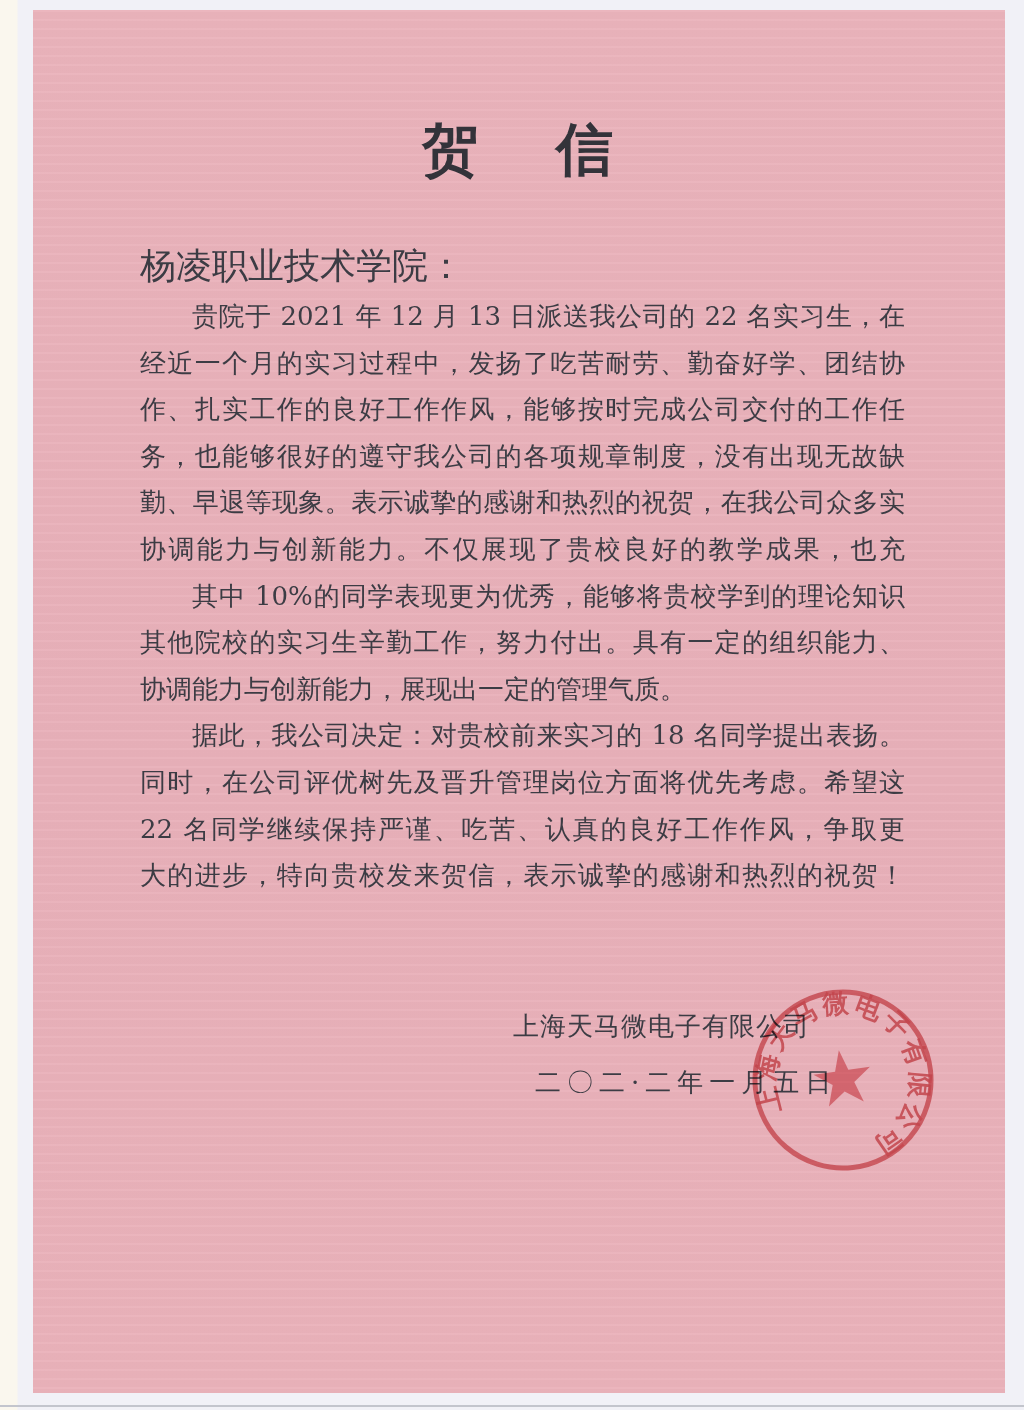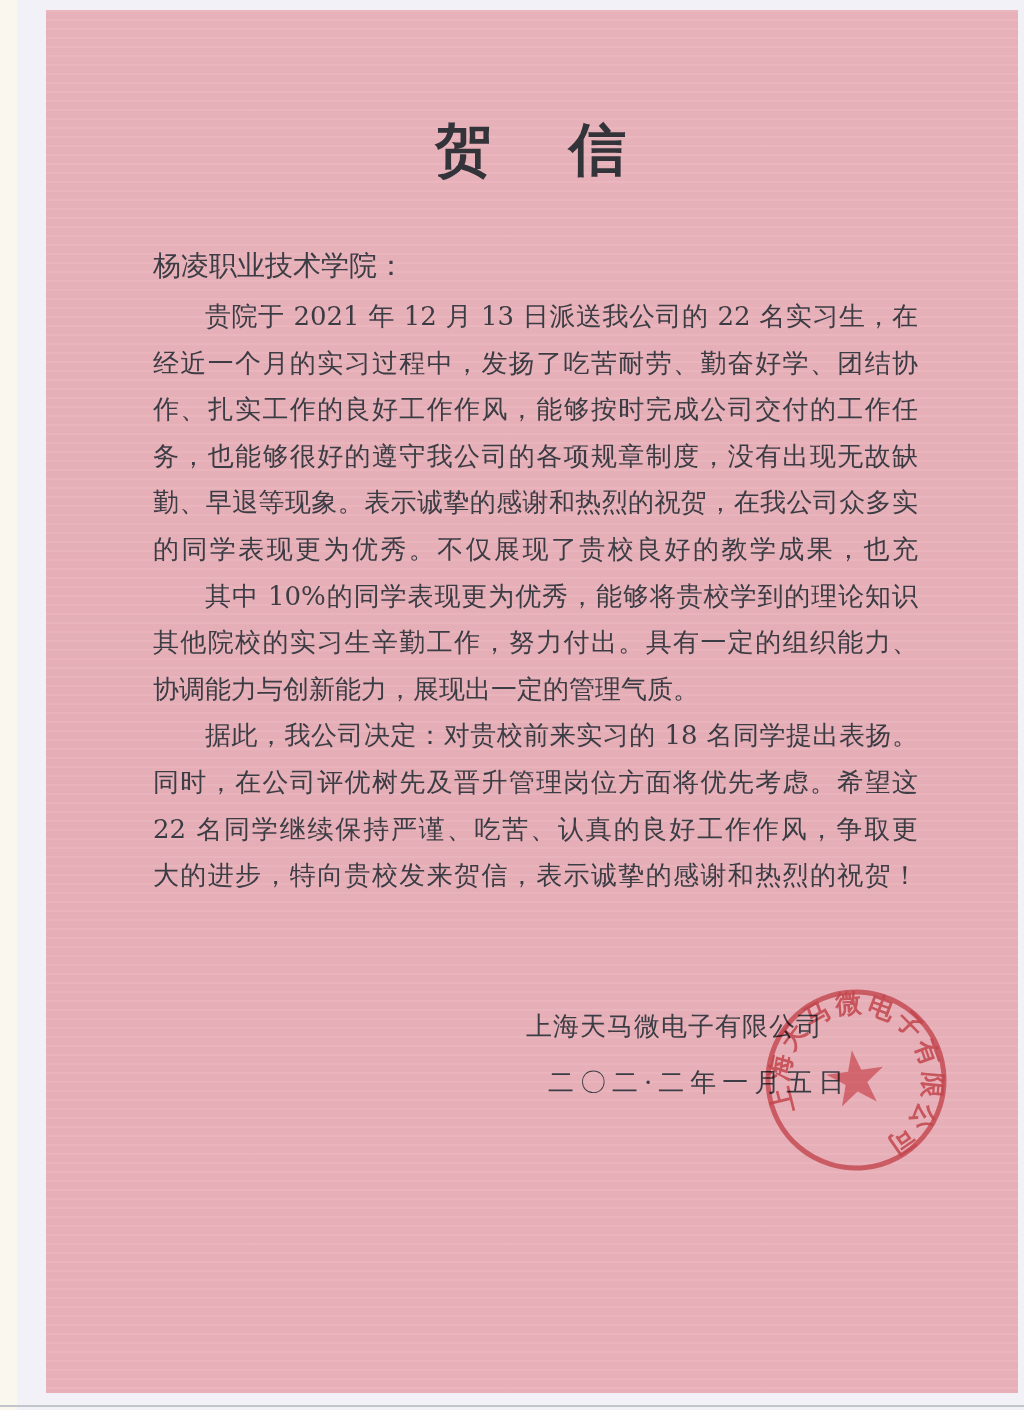--- a/index.html
+++ b/index.html
@@ -11,21 +11,21 @@
       linear-gradient(90deg, #faf7ee 0px, #faf7ee 17px, #f1f1f7 18px, #f1f1f7 100%);
     font-family: "DejaVu Serif", "Liberation Serif", serif;
   }
   .scan-bottom-line {
     position: absolute; left: 0; bottom: 3px;
     width: 100%; height: 2px;
     background: #c3c5cd;
   }
   .paper {
     position: absolute;
-    left: 46px; top: 10px;
+    left: 33px; top: 10px;
     width: 972px; height: 1383px;
     background-color: #e9b1ba;
     background-image:
       repeating-linear-gradient(180deg,
         rgba(255,255,255,0.045) 0px, rgba(255,255,255,0.045) 2px,
         rgba(0,0,0,0.012) 2px, rgba(0,0,0,0.012) 9px),
       linear-gradient(180deg, #eab3bb 0%, #e8b0b9 55%, #eab2ba 100%);
     box-sizing: border-box;
     padding: 0 100px 0 107px;
     color: #3f3f47;
@@ -36,21 +36,21 @@
     height: 72px;
     text-align: center;
     font-size: 57px;
     line-height: 72px;
     font-weight: 600;
     letter-spacing: 10px;
     color: #33333a;
   }
   .salutation {
     margin-top: 63px;
-    font-size: 28px;
+    font-size: 36px;
     line-height: 36px;
     color: #3c3c44;
   }
   .body-lines { margin-top: 9px; }
   .line {
     height: 46.6px;
     line-height: 46.6px;
     font-size: 26px;
     color: #3c3c44;
     text-align: justify;
@@ -93,21 +93,21 @@
   <h1 class="title">贺　信</h1>
 
   <div class="salutation">杨凌职业技术学院：</div>
 
   <div class="body-lines">
     <div class="line indent">贵院于 2021 年 12 月 13 日派送我公司的 22 名实习生，在历</div>
     <div class="line">经近一个月的实习过程中，发扬了吃苦耐劳、勤奋好学、团结协</div>
     <div class="line">作、扎实工作的良好工作作风，能够按时完成公司交付的工作任</div>
     <div class="line">务，也能够很好的遵守我公司的各项规章制度，没有出现无故缺</div>
     <div class="line">勤、早退等现象。表示诚挚的感谢和热烈的祝贺，在我公司众多实</div>
-    <div class="line">的同学表现更为优秀。不仅展现了贵校良好的教学成果，也充</div>
+    <div class="line">协调能力与创新能力。不仅展现了贵校良好的教学成果，也充</div>
 
     <div class="line indent">其中 10%的同学表现更为优秀，能够将贵校学到的理论知识</div>
     <div class="line">其他院校的实习生辛勤工作，努力付出。具有一定的组织能力、</div>
     <div class="line p-end">协调能力与创新能力，展现出一定的管理气质。</div>
 
     <div class="line indent">据此，我公司决定：对贵校前来实习的 18 名同学提出表扬。</div>
     <div class="line">同时，在公司评优树先及晋升管理岗位方面将优先考虑。希望这</div>
     <div class="line">22 名同学继续保持严谨、吃苦、认真的良好工作作风，争取更</div>
     <div class="line">大的进步，特向贵校发来贺信，表示诚挚的感谢和热烈的祝贺！</div>
   </div>

